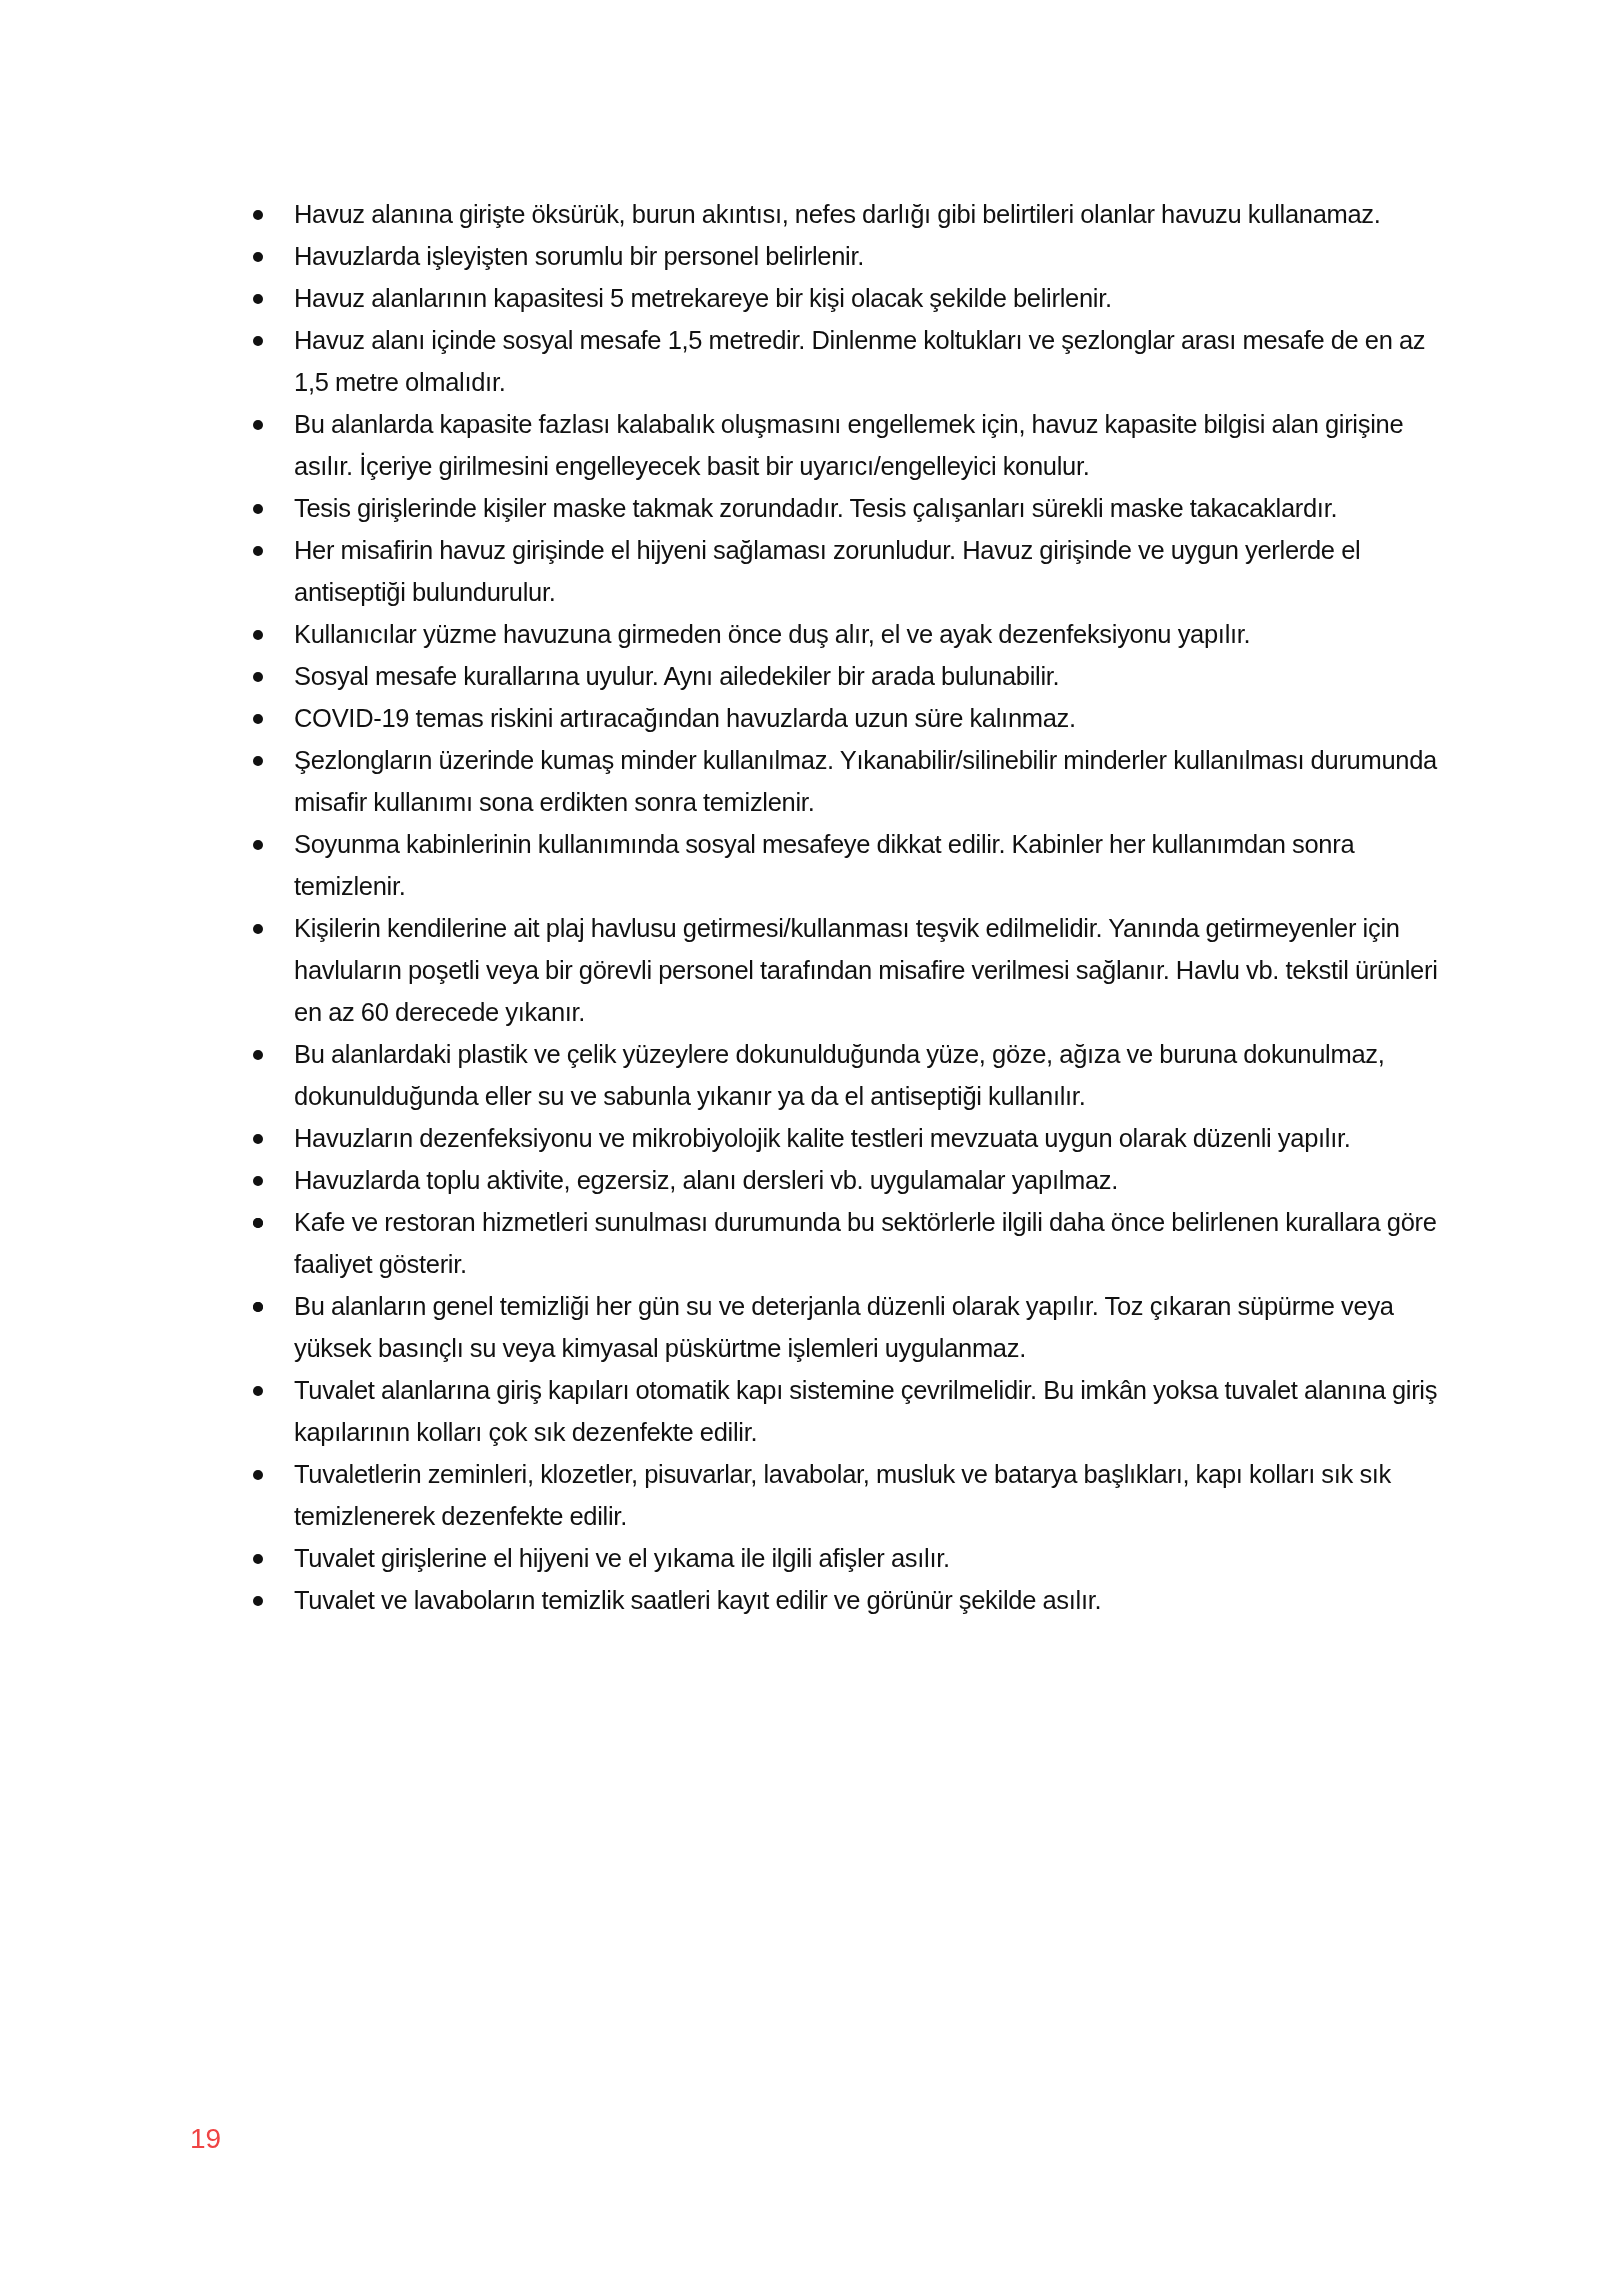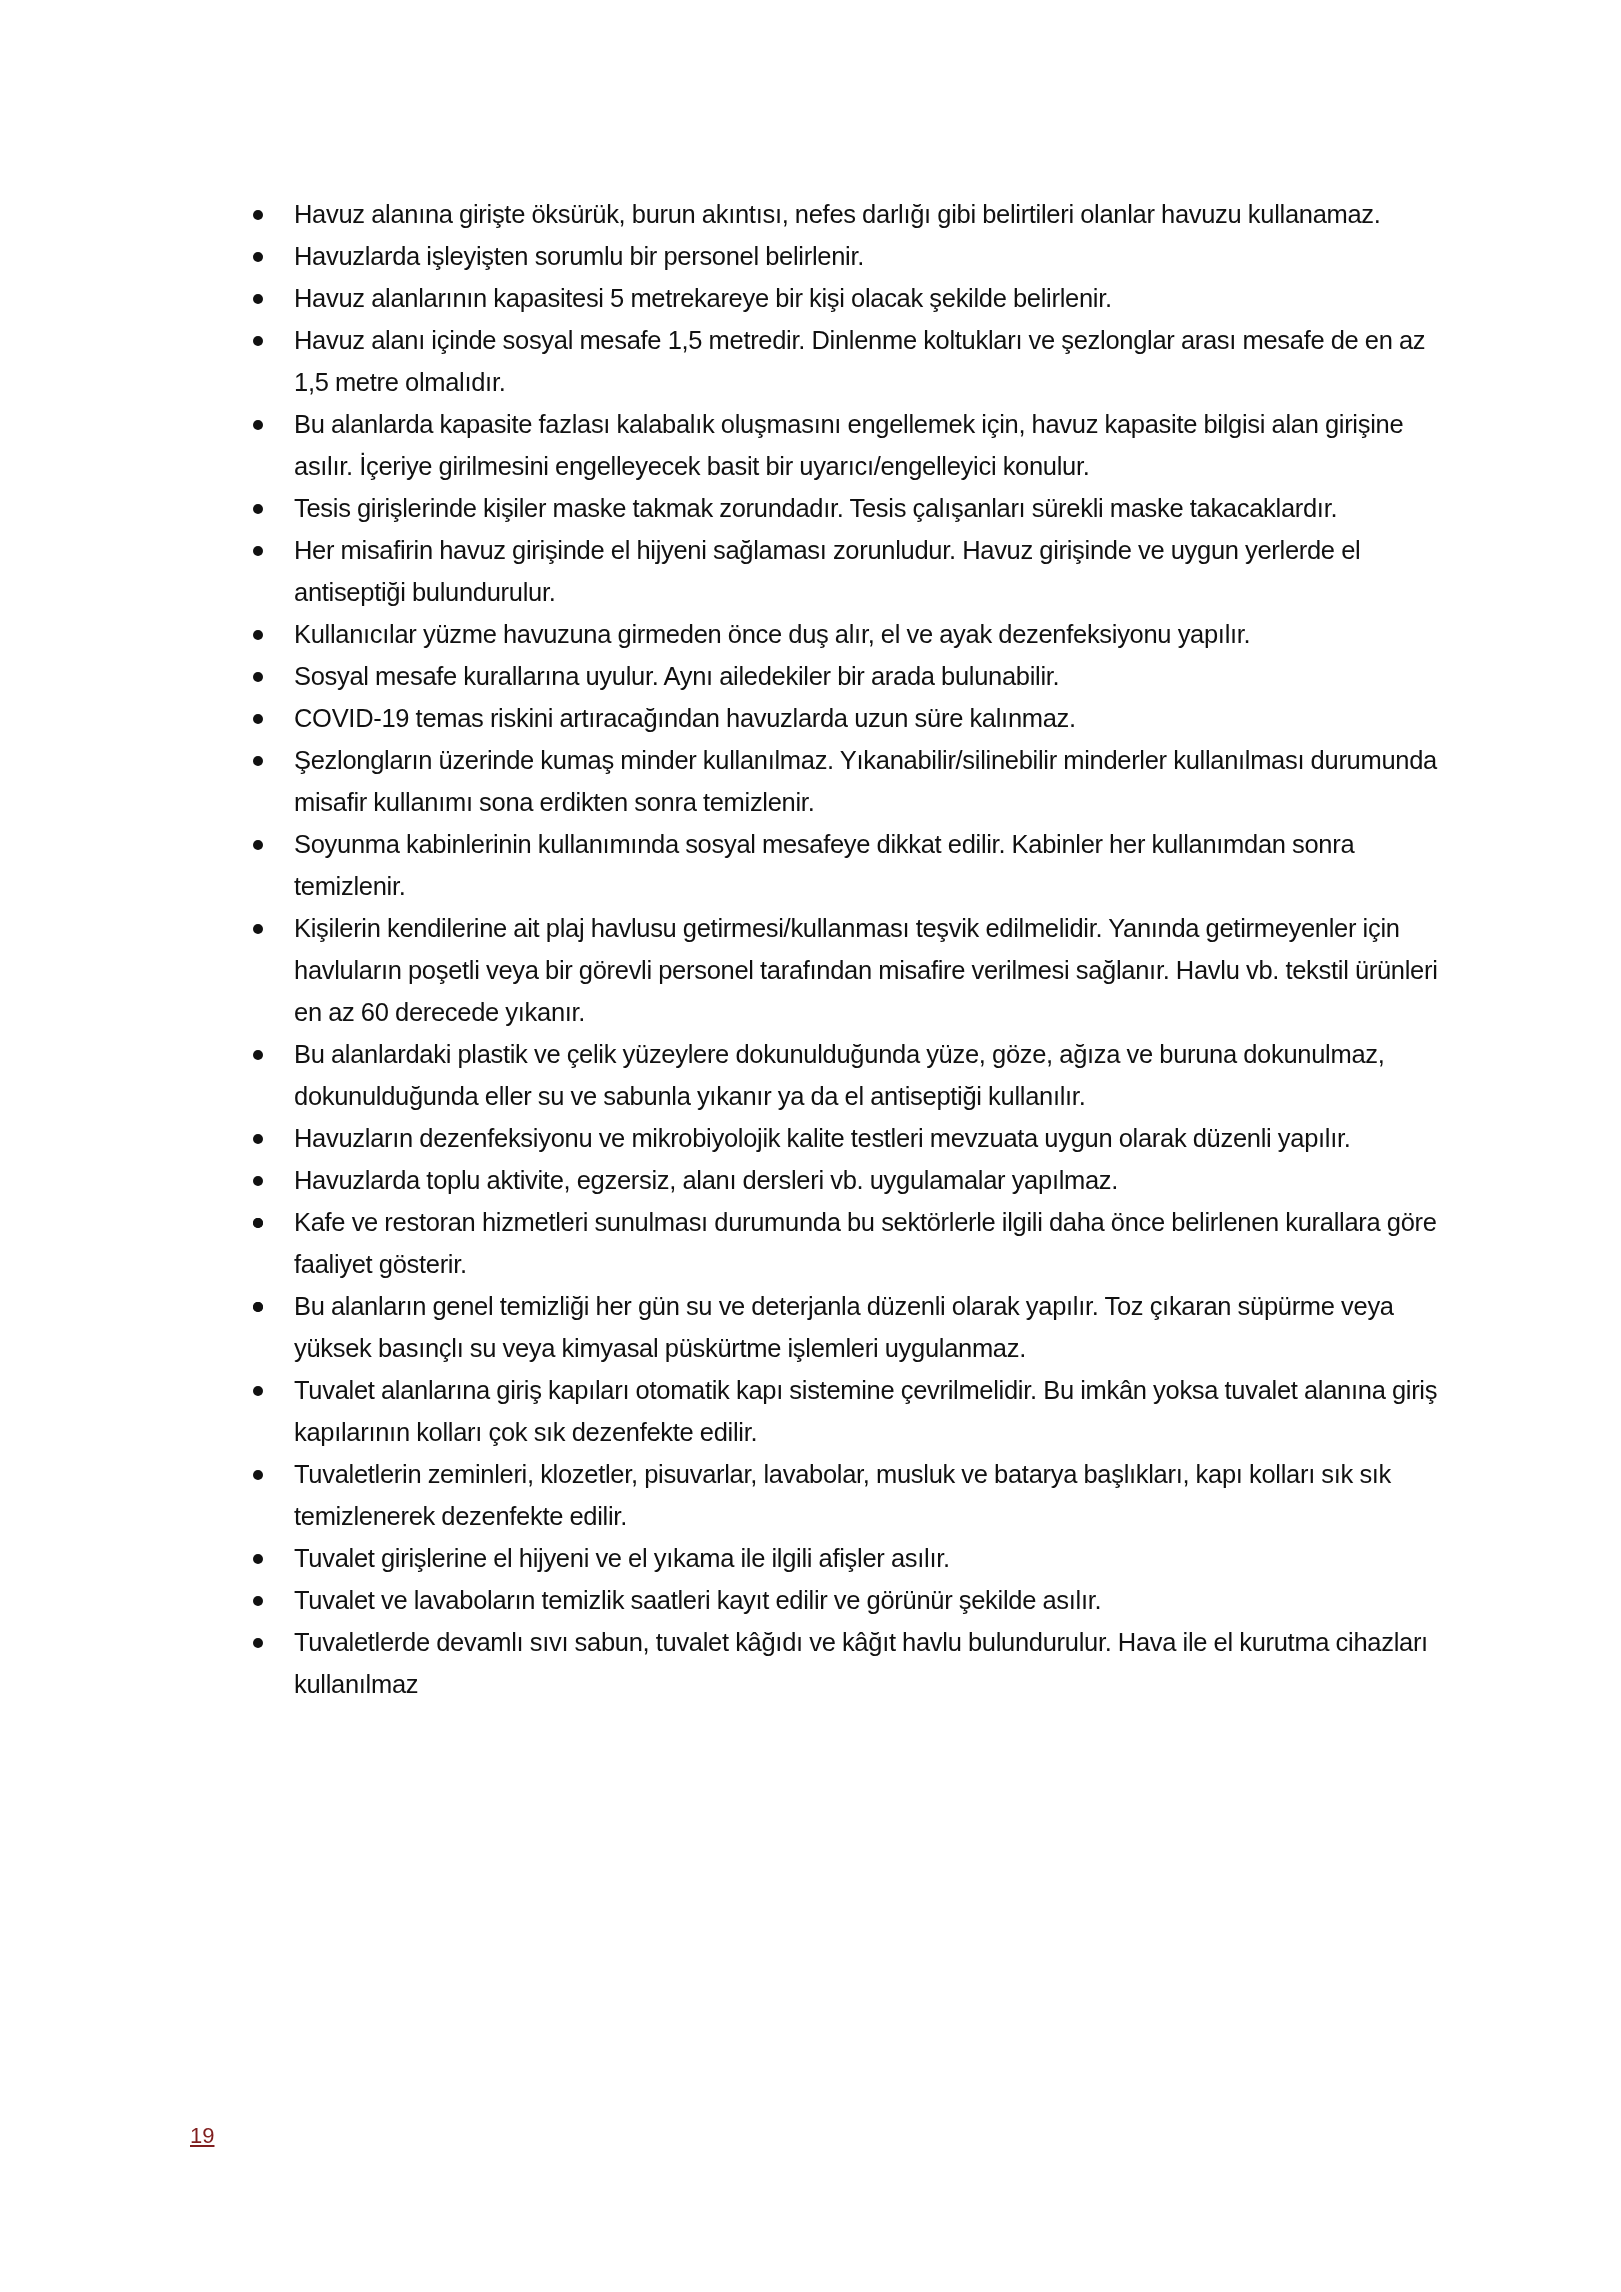--- a/index.html
+++ b/index.html
@@ -3,21 +3,21 @@
 <meta charset="utf-8">
 <style>
   html, body { margin: 0; padding: 0; background: #ffffff; }
   body { width: 1622px; height: 2293px; position: relative; overflow: hidden;
          font-family: "Liberation Sans", sans-serif; color: #111111; }
   .page { position: absolute; left: 0; top: 0; width: 1308px; height: 2293px; background: #fff; }
   .list { position: absolute; left: 242px; top: 193px; width: 1218px; margin: 0; padding: 0; list-style: none; }
   .item { position: relative; padding-left: 52px; font-size: 25.5px; line-height: 42px;
           letter-spacing: -0.3px; word-spacing: -0.4px; }
   .bullet { position: absolute; left: 10.7px; top: 17px; width: 9.9px; height: 9.9px; border-radius: 50%; background: #111; }
-  .page-number { position: absolute; left: 190px; top: 2123px; font-size: 22px; color: #7f1d1d; text-decoration: underline; }
+  .page-number { position: absolute; left: 190px; top: 2123px; font-size: 28px; color: #ef4444; }
 </style>
 </head>
 <body>
 
 <div class="page">
   <ul class="list">
     <li class="item"><span class="bullet"></span><span>Havuz alanına girişte öksürük, burun akıntısı, nefes darlığı gibi belirtileri olanlar havuzu kullanamaz.</span></li>
     <li class="item"><span class="bullet"></span><span>Havuzlarda işleyişten sorumlu bir personel belirlenir.</span></li>
     <li class="item"><span class="bullet"></span><span>Havuz alanlarının kapasitesi 5 metrekareye bir kişi olacak şekilde belirlenir.</span></li>
     <li class="item"><span class="bullet"></span><span>Havuz alanı içinde sosyal mesafe 1,5 metredir. Dinlenme koltukları ve şezlonglar arası mesafe de en az 1,5 metre olmalıdır.</span></li>
@@ -34,17 +34,16 @@
     <li class="item"><span class="bullet"></span><span>Havuzların dezenfeksiyonu ve mikrobiyolojik kalite testleri mevzuata uygun olarak düzenli yapılır.</span></li>
     <li class="item"><span class="bullet"></span><span>Havuzlarda toplu aktivite, egzersiz, alanı dersleri vb. uygulamalar yapılmaz.</span></li>
     <li class="item"><span class="bullet"></span></li>
     <li class="item"><span class="bullet"></span><span>Kafe ve restoran hizmetleri sunulması durumunda bu sektörlerle ilgili daha önce belirlenen kurallara göre faaliyet gösterir.</span></li>
     <li class="item"><span class="bullet"></span></li>
     <li class="item"><span class="bullet"></span><span>Bu alanların genel temizliği her gün su ve deterjanla düzenli olarak yapılır. Toz çıkaran süpürme veya yüksek basınçlı su veya kimyasal püskürtme işlemleri uygulanmaz.</span></li>
     <li class="item"><span class="bullet"></span><span>Tuvalet alanlarına giriş kapıları otomatik kapı sistemine çevrilmelidir. Bu imkân yoksa tuvalet alanına giriş kapılarının kolları çok sık dezenfekte edilir.</span></li>
     <li class="item"><span class="bullet"></span><span>Tuvaletlerin zeminleri, klozetler, pisuvarlar, lavabolar, musluk ve batarya başlıkları, kapı kolları sık sık temizlenerek dezenfekte edilir.</span></li>
     <li class="item"><span class="bullet"></span><span>Tuvalet girişlerine el hijyeni ve el yıkama ile ilgili afişler asılır.</span></li>
     <li class="item"><span class="bullet"></span><span>Tuvalet ve lavaboların temizlik saatleri kayıt edilir ve görünür şekilde asılır.</span></li>
-    <li class="item"><span class="bullet"></span><span>Tuvaletlerde devamlı sıvı sabun, tuvalet kâğıdı ve kâğıt havlu bulundurulur. Hava ile el kurutma cihazları kullanılmaz</span></li>
   </ul>
   <div class="page-number">19</div>
 </div>
 
 
 </body></html>

